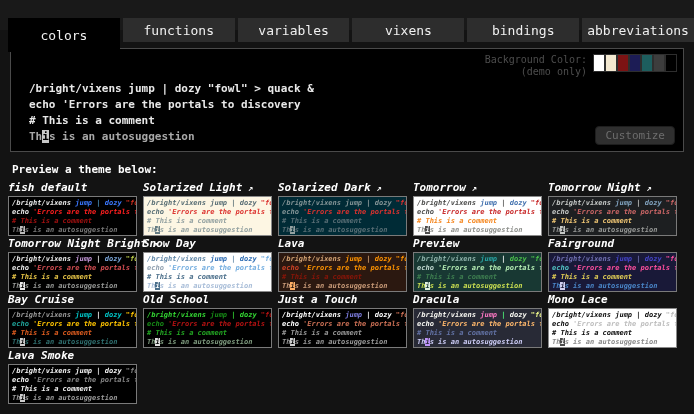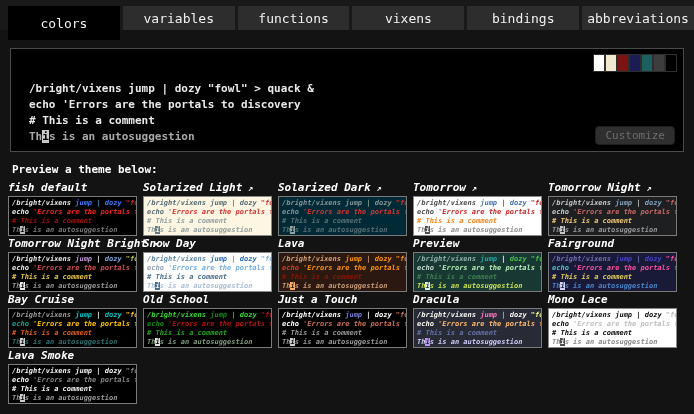--- a/index.html
+++ b/index.html
@@ -18,20 +18,21 @@
     background: #191919;
   }
   .tab {
     flex: 1;
     background: #2d2d2d; color: #f0f0f0;
     font-size: 13px;
     display: flex; align-items: center; justify-content: center;
     height: 24px;
     cursor: pointer;
     white-space: nowrap;
+    margin-top: 12px;
   }
   .tab.active { background: #000; height: 34px; z-index: 2; }
   
   .preview-box {
     position: absolute; left: 10px; top: 48px;
     width: 674px; height: 104px;
     background: #000;
     border: 1px solid #4a4a4a;
   }
   .bgcolor-label {
@@ -80,28 +81,32 @@
     overflow: hidden;
     font-size: 7px; line-height: 9px; font-weight: bold;
     white-space: pre;
   }
 </style>
 </head>
 <body>
 
 <div class="tabbar" id="tabbar">
     <div class="tab active">colors</div>
+    <div class="tab">functions</div>
     <div class="tab">variables</div>
-    <div class="tab">functions</div>
     <div class="tab">vixens</div>
     <div class="tab">bindings</div>
     <div class="tab">abbreviations</div>
   </div>
 
 <div class="preview-box">
+  <div class="bgcolor-label">
+    <div>Background Color:</div>
+    <div>(demo only)</div>
+  </div>
   <div class="swatches" id="swatches">
       <div class="swatch" style="background: rgb(255, 255, 255);"></div>
       <div class="swatch" style="background: rgb(242, 232, 208);"></div>
       <div class="swatch" style="background: rgb(124, 19, 19);"></div>
       <div class="swatch" style="background: rgb(28, 28, 85);"></div>
       <div class="swatch" style="background: rgb(29, 94, 94);"></div>
       <div class="swatch" style="background: rgb(61, 61, 61);"></div>
       <div class="swatch" style="background: rgb(0, 0, 0);"></div>
     </div>
   <div class="term" id="main-term"><div><span style="color: rgb(232, 232, 232);">/bright/vixens </span><span style="color: rgb(232, 232, 232);">jump</span><span style="color: rgb(232, 232, 232);"> | </span><span style="color: rgb(232, 232, 232);">dozy</span><span style="color: rgb(232, 232, 232);"> "fowl" &gt; quack &amp;</span></div><div><span style="color: rgb(232, 232, 232);">echo </span><span style="color: rgb(232, 232, 232);">'Errors are the portals to discovery</span></div><div><span style="color: rgb(232, 232, 232);"># This is a comment</span></div><div><span style="color: rgb(168, 168, 168);">Th</span><span style="color: rgb(0, 0, 0); background: rgb(200, 200, 200);">i</span><span style="color: rgb(168, 168, 168);">s is an autosuggestion</span></div></div>

